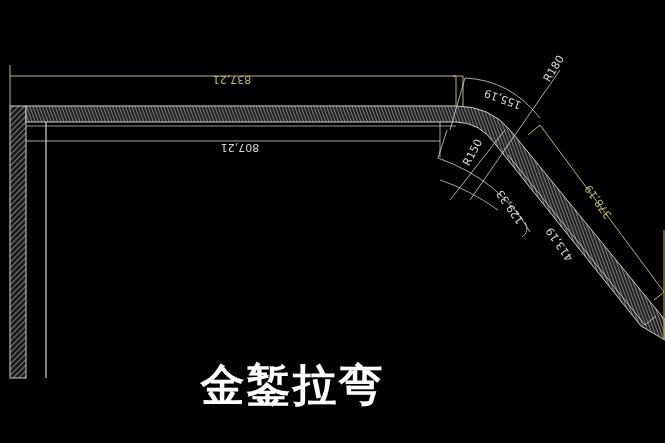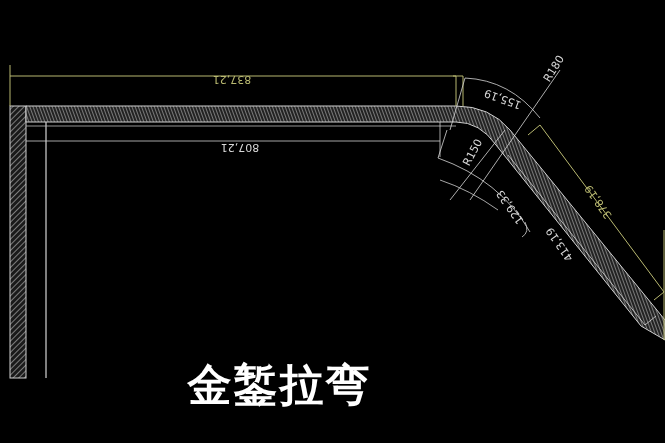--- a/index.html
+++ b/index.html
@@ -2,21 +2,21 @@
 <html><head>
 <meta charset="utf-8">
 <style>
   html, body { margin: 0; padding: 0; background: #000; }
   body { width: 665px; height: 443px; overflow: hidden; position: relative; font-family: "DejaVu Sans", sans-serif; }
   #canvas { position: absolute; left: 0; top: 0; width: 665px; height: 443px; }
   .dim-text { font-family: "DejaVu Sans", sans-serif; font-size: 11px; }
   .title {
     position: absolute; left: 0; width: 559px; top: 356px; text-align: center;
     color: #fff; font-family: "DejaVu Sans", sans-serif; font-size: 44px; font-weight: bold;
-    letter-spacing: 2px; padding-left: 0;
+    letter-spacing: 2px; padding-left: 13px;
   }
 </style>
 </head>
 <body>
 
 <svg id="canvas" viewBox="0 0 665 443" xmlns="http://www.w3.org/2000/svg">
   <defs>
     <pattern id="hatch" patternUnits="userSpaceOnUse" width="4" height="4" patternTransform="rotate(45)">
       <rect width="4" height="4" fill="#1a1a1a"></rect>
       <line x1="0" y1="0" x2="0" y2="4" stroke="#bfbfbf" stroke-width="1.2"></line>

